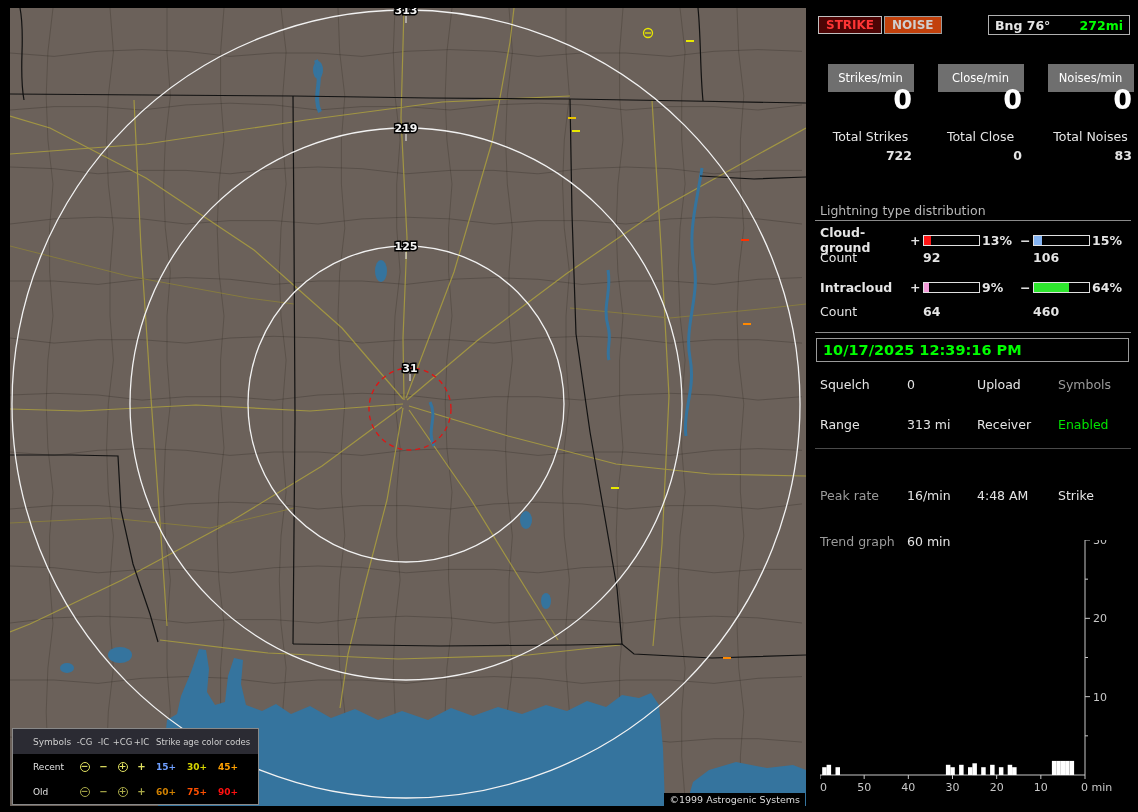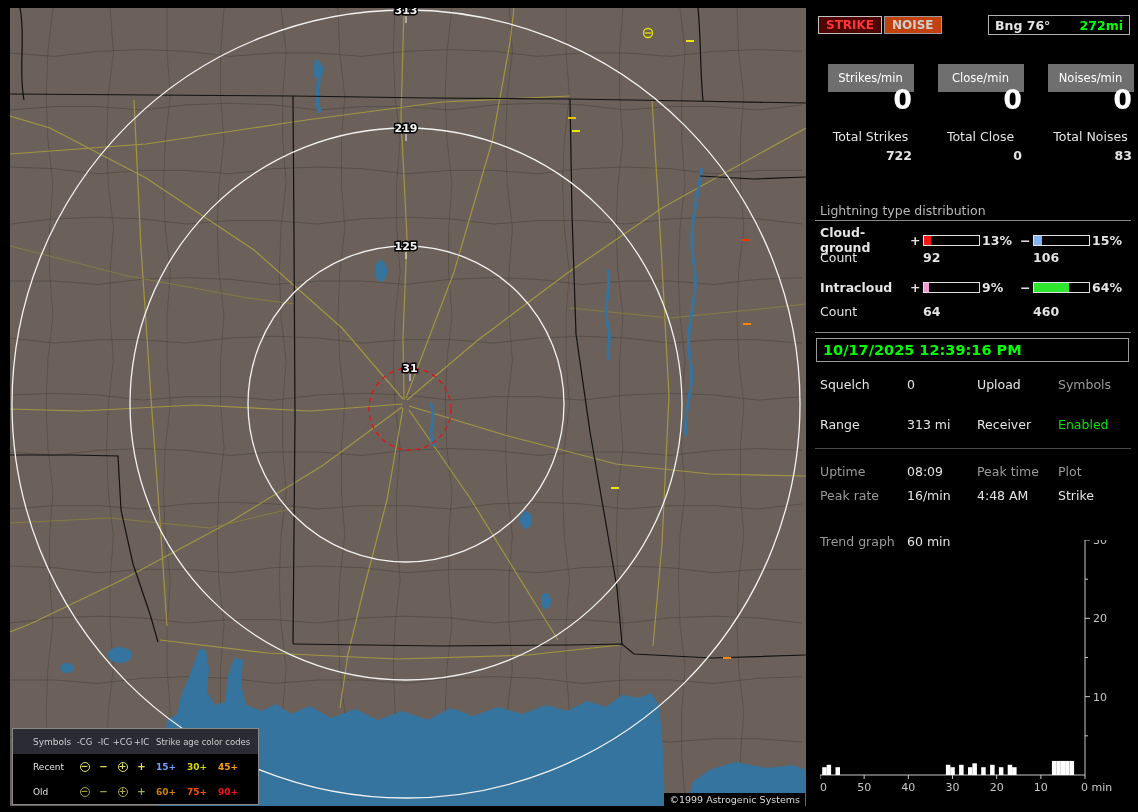--- a/index.html
+++ b/index.html
@@ -304,26 +304,20 @@
   </div>
   <div class="grid4" style="top:407px">
     <span>Range</span>
     <span>313 mi</span>
     <span>Receiver</span>
     <span class="green">Enabled</span>
   </div>
 
   <div class="divider faint" style="top:440px"></div>
 
-  <div class="grid4" style="top:454px">
-    <span class="g">Uptime</span>
-    <span>08:09</span>
-    <span class="g">Peak time</span>
-    <span class="g">Plot</span>
-  </div>
   <div class="grid4" style="top:478px">
     <span class="g">Peak rate</span>
     <span>16/min</span>
     <span>4:48 AM</span>
     <span>Strike</span>
   </div>
   <div class="grid4" style="top:524px">
     <span class="g">Trend graph</span>
     <span>60 min</span>
     <span></span>

